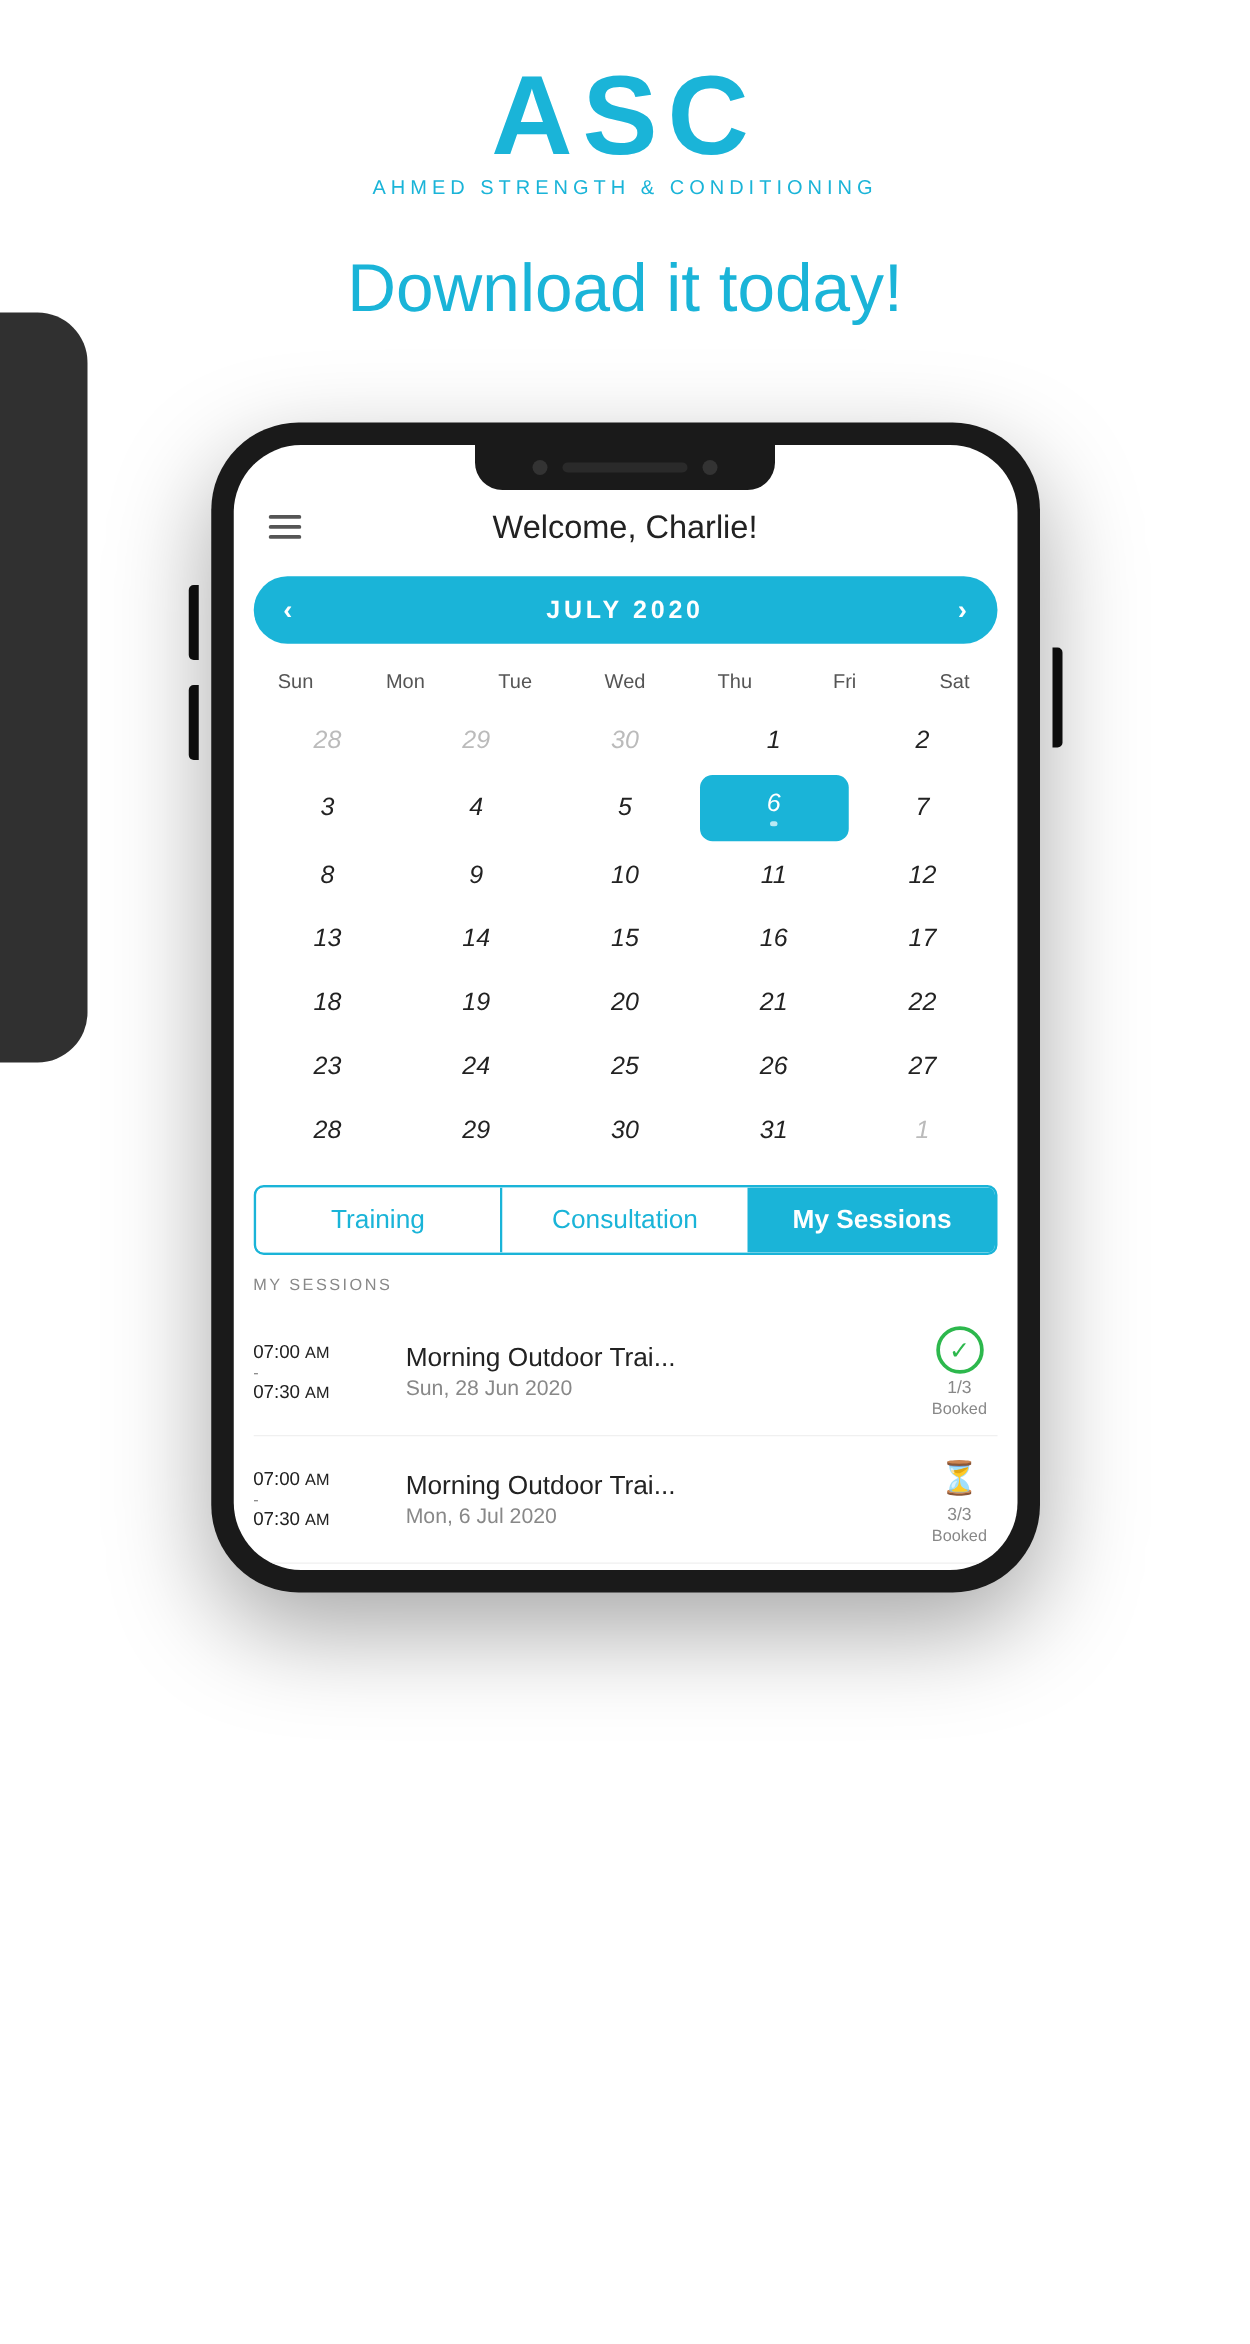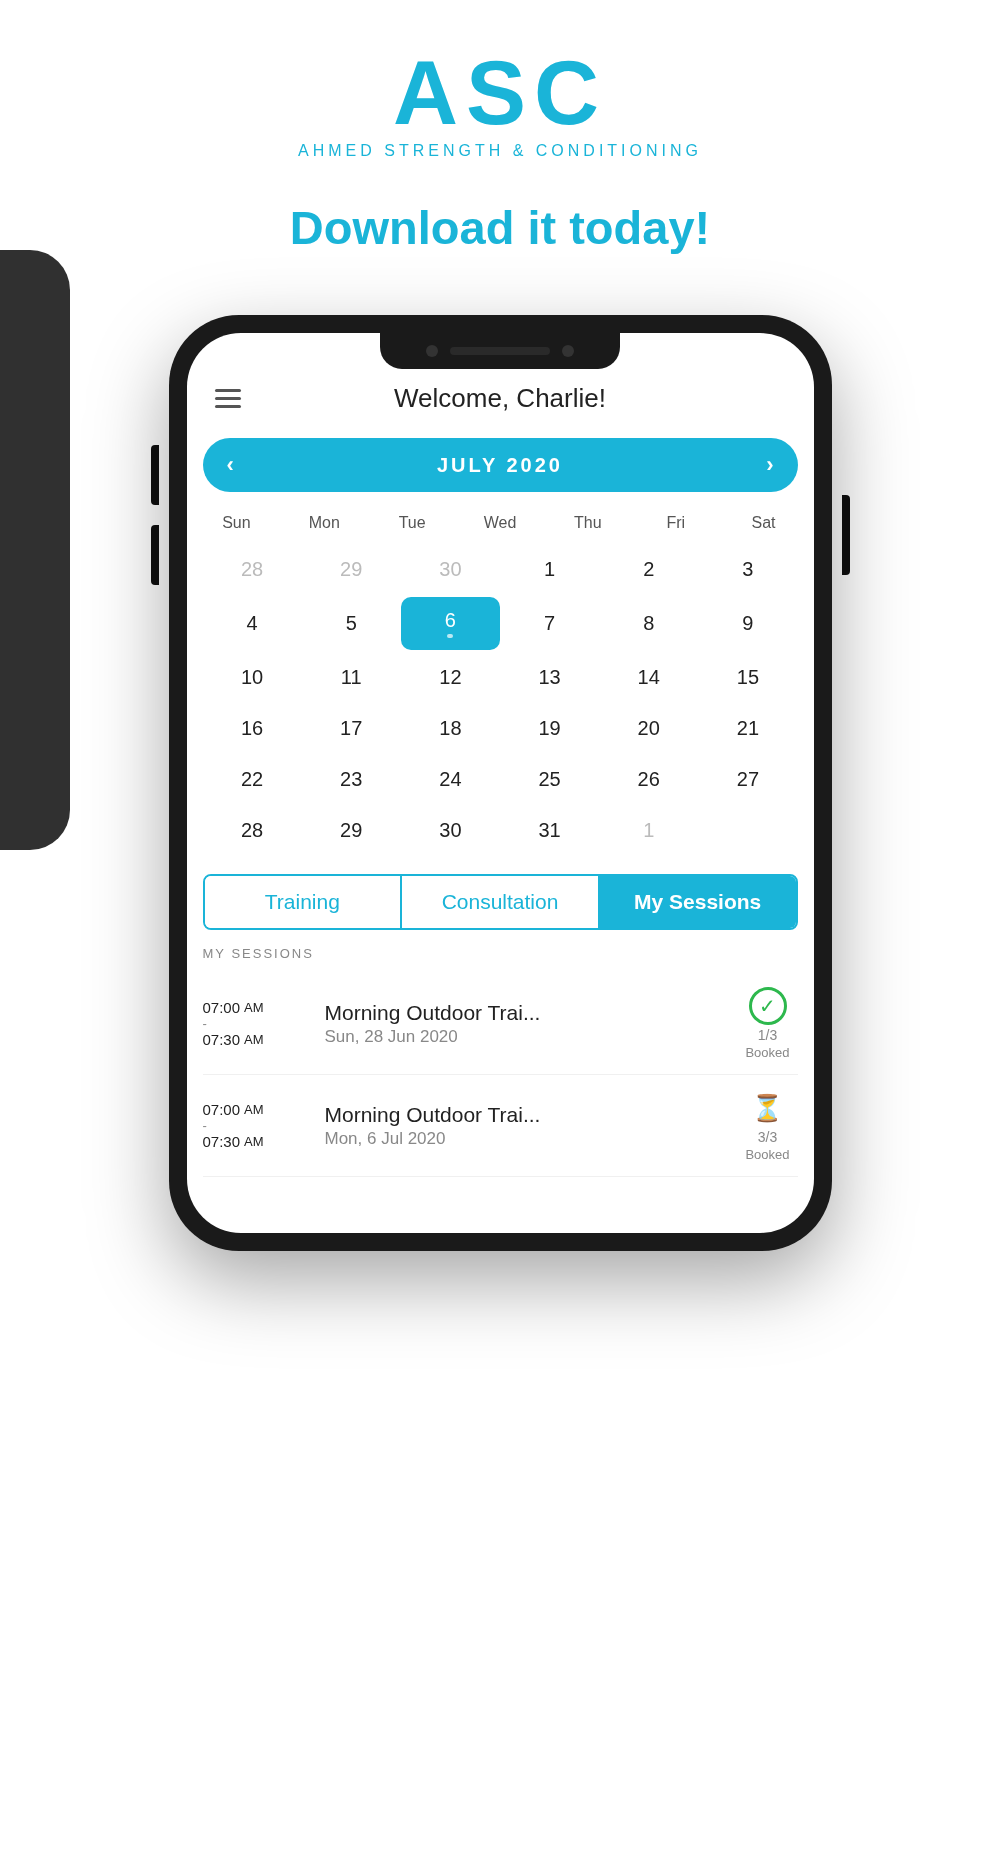--- a/index.html
+++ b/index.html
@@ -37,31 +37,31 @@
     }
 
     .logo-subtitle {
       font-size: 16px;
       color: #1ab4d8;
       letter-spacing: 4px;
       margin-top: 4px;
     }
 
     .download-title {
-      font-size: 47px;
-      font-weight: 700;
+      font-size: 54px;
+      font-weight: 400;
       color: #1ab4d8;
       margin-bottom: 60px;
     }
 
     
     .phone-wrapper {
       position: relative;
       width: 663px;
-      margin: 0 auto;
+      margin: 16px auto;
     }
 
     .phone-outer {
       background: #1a1a1a;
       border-radius: 70px;
       padding: 18px;
       box-shadow: 0 30px 80px rgba(0,0,0,0.35);
       position: relative;
     }
 
@@ -175,22 +175,23 @@
 
     .cal-weekday {
       text-align: center;
       font-size: 16px;
       color: #555;
       padding: 6px 0;
     }
 
     .cal-days {
       display: grid;
-      grid-template-columns: repeat(6, 1fr);
+      grid-template-columns: repeat(5, 1fr);
       gap: 4px 0;
+      font-style: italic;
     }
 
     .cal-day {
       text-align: center;
       padding: 12px 4px;
       font-size: 20px;
       color: #222;
       display: flex;
       align-items: center;
       justify-content: center;

